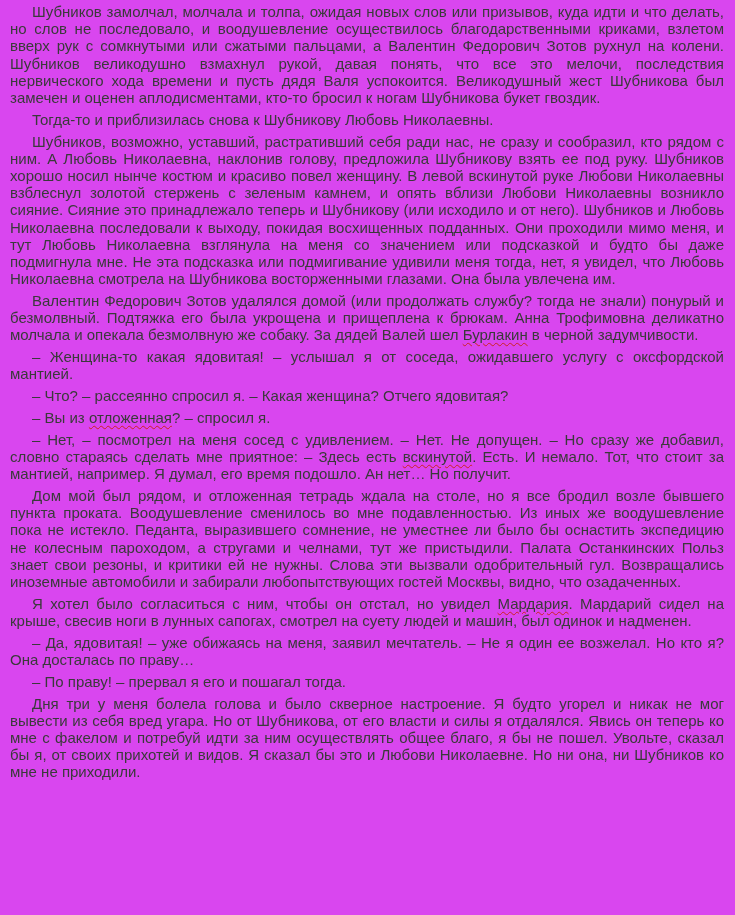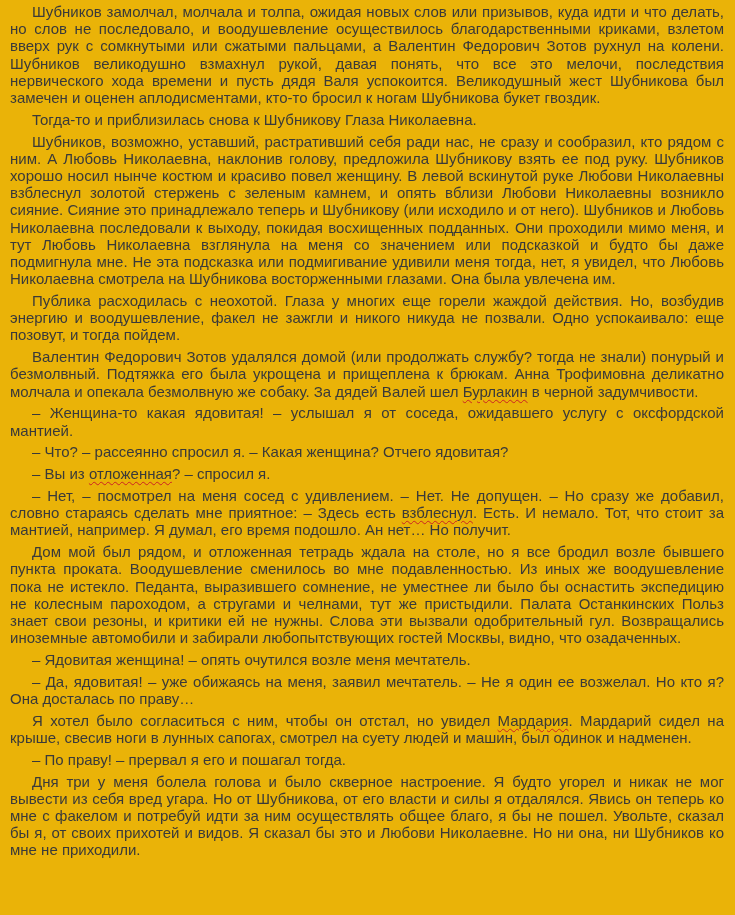--- a/index.html
+++ b/index.html
@@ -4,21 +4,21 @@
 <style>
   html, body {
     margin: 0;
     padding: 0;
     background: #ffffff;
   }
   .page {
     position: relative;
     width: 735px;
     height: 915px;
-    background: #eab308;
+    background: #d946ef;
     overflow: hidden;
     box-sizing: border-box;
   }
   .text-column {
     box-sizing: border-box;
     width: 735px;
     padding: 3px 11px 0 10px;
     font-family: "Liberation Sans", "DejaVu Sans", sans-serif;
     font-size: 15px;
     line-height: 17.2px;
@@ -39,28 +39,26 @@
     text-decoration-thickness: 1px;
     text-underline-offset: 2px;
   }
 </style>
 </head>
 <body>
 
 <div class="page">
   <div class="text-column" id="text-column">
       <p>Шубников замолчал, молчала и толпа, ожидая новых слов или призывов, куда идти и что делать, но слов не последовало, и воодушевление осуществилось благодарственными криками, взлетом вверх рук с сомкнутыми или сжатыми пальцами, а Валентин Федорович Зотов рухнул на колени. Шубников великодушно взмахнул рукой, давая понять, что все это мелочи, последствия нервического хода времени и пусть дядя Валя успокоится. Великодушный жест Шубникова был замечен и оценен аплодисментами, кто-то бросил к ногам Шубникова букет гвоздик.</p>
-      <p>Тогда-то и приблизилась снова к Шубникову Глаза Николаевна.</p>
+      <p>Тогда-то и приблизилась снова к Шубникову Любовь Николаевны.</p>
       <p>Шубников, возможно, уставший, растративший себя ради нас, не сразу и сообразил, кто рядом с ним. А Любовь Николаевна, наклонив голову, предложила Шубникову взять ее под руку. Шубников хорошо носил нынче костюм и красиво повел женщину. В левой вскинутой руке Любови Николаевны взблеснул золотой стержень с зеленым камнем, и опять вблизи Любови Николаевны возникло сияние. Сияние это принадлежало теперь и Шубникову (или исходило и от него). Шубников и Любовь Николаевна последовали к выходу, покидая восхищенных подданных. Они проходили мимо меня, и тут Любовь Николаевна взглянула на меня со значением или подсказкой и будто бы даже подмигнула мне. Не эта подсказка или подмигивание удивили меня тогда, нет, я увидел, что Любовь Николаевна смотрела на Шубникова восторженными глазами. Она была увлечена им.</p>
-      <p>Публика расходилась с неохотой. Глаза у многих еще горели жаждой действия. Но, возбудив энергию и воодушевление, факел не зажгли и никого никуда не позвали. Одно успокаивало: еще позовут, и тогда пойдем.</p>
       <p>Валентин Федорович Зотов удалялся домой (или продолжать службу? тогда не знали) понурый и безмолвный. Подтяжка его была укрощена и прищеплена к брюкам. Анна Трофимовна деликатно молчала и опекала безмолвную же собаку. За дядей Валей шел <span class="misspelled">Бурлакин</span> в черной задумчивости.</p>
       <p>– Женщина-то какая ядовитая! – услышал я от соседа, ожидавшего услугу с оксфордской мантией.</p>
       <p>– Что? – рассеянно спросил я. – Какая женщина? Отчего ядовитая?</p>
       <p>– Вы из <span class="misspelled">отложенная</span>? – спросил я.</p>
-      <p>– Нет, – посмотрел на меня сосед с удивлением. – Нет. Не допущен. – Но сразу же добавил, словно стараясь сделать мне приятное: – Здесь есть <span class="misspelled">взблеснул</span>. Есть. И немало. Тот, что стоит за мантией, например. Я думал, его время подошло. Ан нет… Но получит.</p>
+      <p>– Нет, – посмотрел на меня сосед с удивлением. – Нет. Не допущен. – Но сразу же добавил, словно стараясь сделать мне приятное: – Здесь есть <span class="misspelled">вскинутой</span>. Есть. И немало. Тот, что стоит за мантией, например. Я думал, его время подошло. Ан нет… Но получит.</p>
       <p>Дом мой был рядом, и отложенная тетрадь ждала на столе, но я все бродил возле бывшего пункта проката. Воодушевление сменилось во мне подавленностью. Из иных же воодушевление пока не истекло. Педанта, выразившего сомнение, не уместнее ли было бы оснастить экспедицию не колесным пароходом, а стругами и челнами, тут же пристыдили. Палата Останкинских Польз знает свои резоны, и критики ей не нужны. Слова эти вызвали одобрительный гул. Возвращались иноземные автомобили и забирали любопытствующих гостей Москвы, видно, что озадаченных.</p>
-      <p>– Ядовитая женщина! – опять очутился возле меня мечтатель.</p>
+      <p>Я хотел было согласиться с ним, чтобы он отстал, но увидел <span class="misspelled">Мардария</span>. Мардарий сидел на крыше, свесив ноги в лунных сапогах, смотрел на суету людей и машин, был одинок и надменен.</p>
       <p>– Да, ядовитая! – уже обижаясь на меня, заявил мечтатель. – Не я один ее возжелал. Но кто я? Она досталась по праву…</p>
-      <p>Я хотел было согласиться с ним, чтобы он отстал, но увидел <span class="misspelled">Мардария</span>. Мардарий сидел на крыше, свесив ноги в лунных сапогах, смотрел на суету людей и машин, был одинок и надменен.</p>
       <p>– По праву! – прервал я его и пошагал тогда.</p>
       <p>Дня три у меня болела голова и было скверное настроение. Я будто угорел и никак не мог вывести из себя вред угара. Но от Шубникова, от его власти и силы я отдалялся. Явись он теперь ко мне с факелом и потребуй идти за ним осуществлять общее благо, я бы не пошел. Увольте, сказал бы я, от своих прихотей и видов. Я сказал бы это и Любови Николаевне. Но ни она, ни Шубников ко мне не приходили.</p>
     </div>
 </div>
 
 </body></html>

